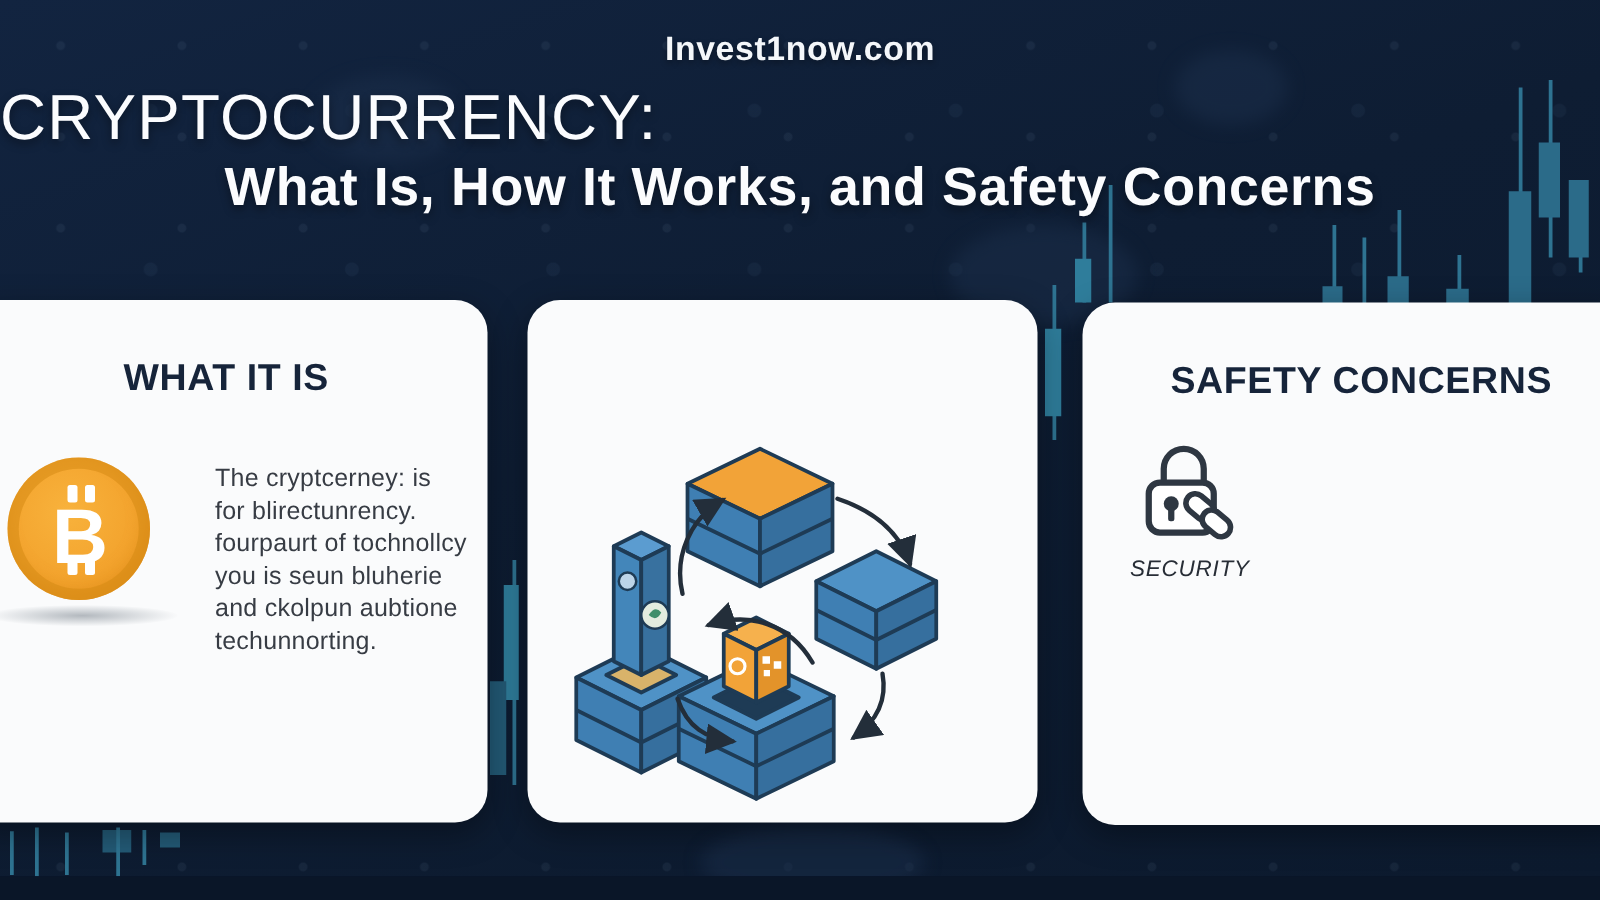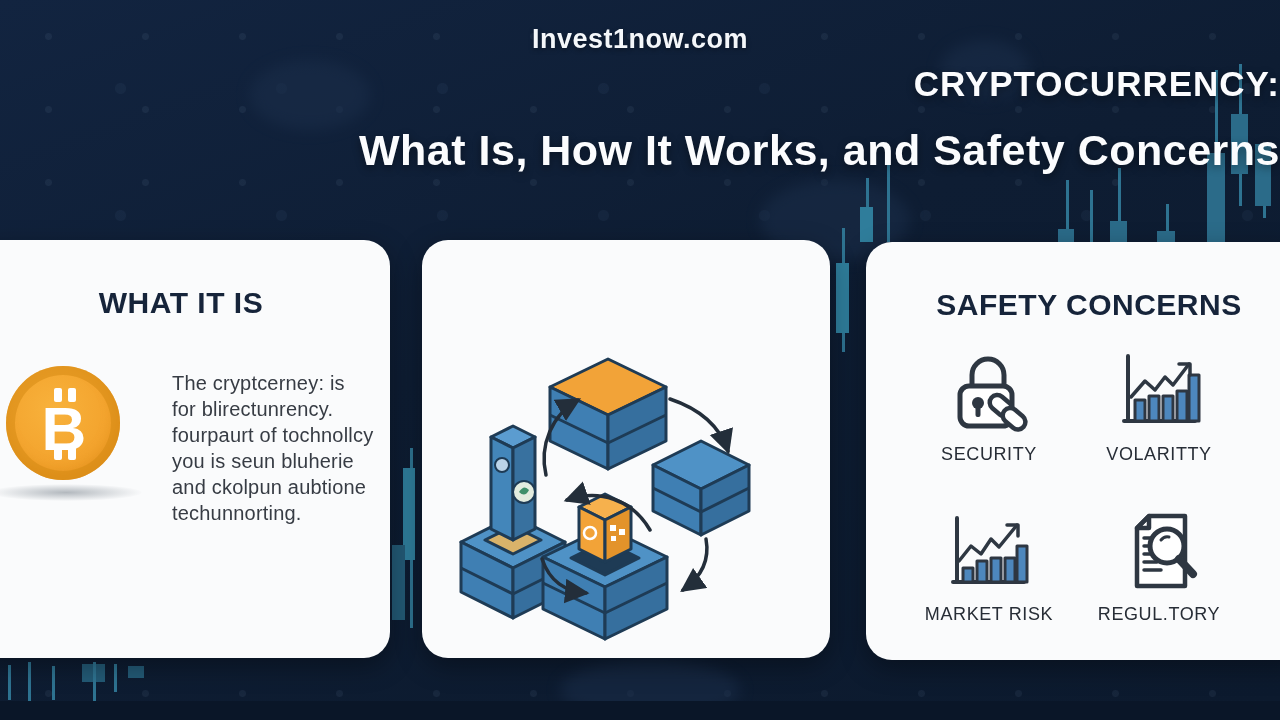--- a/index.html
+++ b/index.html
@@ -14,23 +14,23 @@
       background-size:161px 127px;background-position:40px 25px;}
   .blob{position:absolute;border-radius:50%;background:#1b2e4a;filter:blur(7px);opacity:.55;}
   .candle,.wick{position:absolute;}
   .candle{background:#2b6b89;}
   .candle.bright{background:#2f7d9b;}
   .candle.dim{background:#235a76;}
   .wick{width:3px;background:#2e7391;}
   
   .site{position:absolute;top:24px;left:0;width:100%;text-align:center;color:#f4f7fa;
         font-size:27px;font-weight:700;letter-spacing:.5px;text-shadow:0 2px 5px rgba(0,0,0,.35);}
-  .t1{position:absolute;top:64px;left:0;width:100%;margin:0;text-align:right;color:#fbfcfe;
-      font-size:35px;font-weight:700;letter-spacing:1px;text-shadow:0 3px 8px rgba(0,0,0,.4);}
-  .t2{position:absolute;top:126px;left:0;width:100%;margin:0;text-align:right;color:#fbfcfe;
+  .t1{position:absolute;top:64px;left:0;width:100%;margin:0;text-align:left;color:#fbfcfe;
+      font-size:51px;font-weight:400;letter-spacing:1px;text-shadow:0 3px 8px rgba(0,0,0,.4);}
+  .t2{position:absolute;top:126px;left:0;width:100%;margin:0;text-align:center;color:#fbfcfe;
       font-size:43px;font-weight:800;letter-spacing:.5px;text-shadow:0 3px 8px rgba(0,0,0,.4);}
   
   .card{position:absolute;top:240px;height:418px;background:#fafbfc;border-radius:26px;
         box-shadow:0 8px 26px rgba(0,0,0,.35);}
   .card h2{margin:0;position:absolute;top:46px;left:0;width:100%;text-align:center;
            color:#16243a;font-size:30px;font-weight:800;letter-spacing:.5px;}
   .card1{left:-28px;width:418px;}
   .card2{left:422px;width:408px;}
   .card3{left:866px;width:446px;top:242px;}
   
@@ -39,21 +39,21 @@
         background:radial-gradient(circle at 42% 38%,#f8b23c,#f2a02a 70%);
         box-shadow:inset 0 0 0 9px rgba(214,138,20,.55),inset -4px -8px 14px rgba(200,120,10,.35);}
   .coin svg{position:absolute;left:0;top:0;}
   .coin-shadow{position:absolute;left:-16px;top:118px;width:152px;height:17px;border-radius:50%;
         background:radial-gradient(ellipse,rgba(80,92,104,.42),rgba(80,92,104,0) 72%);}
   .desc{position:absolute;left:188px;top:118px;width:212px;margin:12px;color:#373c44;
         font-size:20px;line-height:26px;white-space:pre-line;letter-spacing:.2px;}
   
   .diagram{position:absolute;left:16px;top:96px;}
   
-  .cell{position:absolute;width:170px;height:158px;text-align:center;}
+  .cell{position:absolute;width:170px;height:158px;text-align:left;font-style:italic;}
   .cell .lbl{margin-top:6px;color:#272d36;font-size:18px;font-weight:500;letter-spacing:.6px;}
   .cc1{left:38px;top:104px;}  .cc2{left:208px;top:104px;}
   .cc3{left:38px;top:264px;}  .cc4{left:208px;top:264px;}
   .icon{display:inline-block;}
 </style>
 </head>
 <body>
 
 <div class="stage">
 
@@ -199,70 +199,17 @@
           <rect x="15" y="40" width="52" height="40" rx="9" fill="#ffffff"></rect>
           <circle cx="33" cy="57" r="6" fill="#2e3742" stroke="none"></circle>
           <rect x="30.5" y="60" width="5" height="11" rx="2" fill="#2e3742" stroke="none"></rect>
           <rect x="-12" y="-7" width="25" height="15" rx="7.5" fill="#ffffff" stroke-width="4.5" transform="translate(56,59) rotate(40)"></rect>
           <rect x="-12" y="-7" width="25" height="15" rx="7.5" fill="#ffffff" stroke-width="4.5" transform="translate(69,72) rotate(40)"></rect>
         </g>
       </svg>
       <div class="lbl">SECURITY</div>
     </div>
 
-    <div class="cell cc2">
-      <svg class="icon" width="88" height="88" viewBox="0 0 88 88">
-        <g fill="none" stroke="#2e3742" stroke-width="4" stroke-linecap="round" stroke-linejoin="round">
-          <path d="M13,10 V75 M9,75 H80"></path>
-          <g fill="#4d87bd" stroke-width="3">
-            <rect x="20" y="54" width="10" height="21"></rect>
-            <rect x="34" y="50" width="10" height="25"></rect>
-            <rect x="48" y="50" width="10" height="25"></rect>
-            <rect x="62" y="45" width="10" height="30"></rect>
-            <rect x="74" y="29" width="10" height="46"></rect>
-          </g>
-          <path d="M16,51 L30,35 L40,44 L50,31 L58,39 L74,18" stroke-width="3.5"></path>
-          <path d="M64,18 H75 V29" stroke-width="3.5"></path>
-        </g>
-      </svg>
-      <div class="lbl">VOLARITTY</div>
-    </div>
-
-    <div class="cell cc3">
-      <svg class="icon" width="88" height="88" viewBox="0 0 88 88">
-        <g fill="none" stroke="#2e3742" stroke-width="4" stroke-linecap="round" stroke-linejoin="round">
-          <path d="M12,12 V76 M8,76 H79"></path>
-          <g fill="#4d87bd" stroke-width="3">
-            <rect x="18" y="62" width="10" height="14"></rect>
-            <rect x="32" y="55" width="10" height="21"></rect>
-            <rect x="46" y="52" width="10" height="24"></rect>
-            <rect x="60" y="52" width="10" height="24"></rect>
-            <rect x="72" y="40" width="10" height="36"></rect>
-          </g>
-          <path d="M14,55 L26,40 L36,48 L46,33 L54,41 L72,19" stroke-width="3.5"></path>
-          <path d="M62,19 H73 V30" stroke-width="3.5"></path>
-        </g>
-      </svg>
-      <div class="lbl">MARKET RISK</div>
-    </div>
-
-    <div class="cell cc4">
-      <svg class="icon" width="88" height="88" viewBox="0 0 88 88">
-        <g fill="none" stroke="#2e3742" stroke-width="4.5" stroke-linecap="round" stroke-linejoin="round">
-          <path d="M34,10 H70 V80 H22 V22 Z" fill="#ffffff"></path>
-          <path d="M34,10 L22,22 H34 Z"></path>
-          <g stroke-width="3.5">
-            <path d="M29,32 H45"></path>
-              <path d="M29,40 H43"></path>
-              <path d="M29,48 H44"></path>
-            <path d="M29,56 H42"></path>
-              <path d="M29,64 H46"></path>
-          </g>
-          <circle cx="52" cy="40" r="17" fill="#ffffff" stroke-width="5"></circle>
-          <path d="M46,34 a8,8 0 0 1 8,-3" stroke-width="3"></path>
-          <path d="M64,53 L78,68" stroke-width="8"></path>
-        </g>
-      </svg>
-      <div class="lbl">REGUL.TORY</div>
-    </div>
+
+
   </section>
 
 </div>
 
 </body></html>

